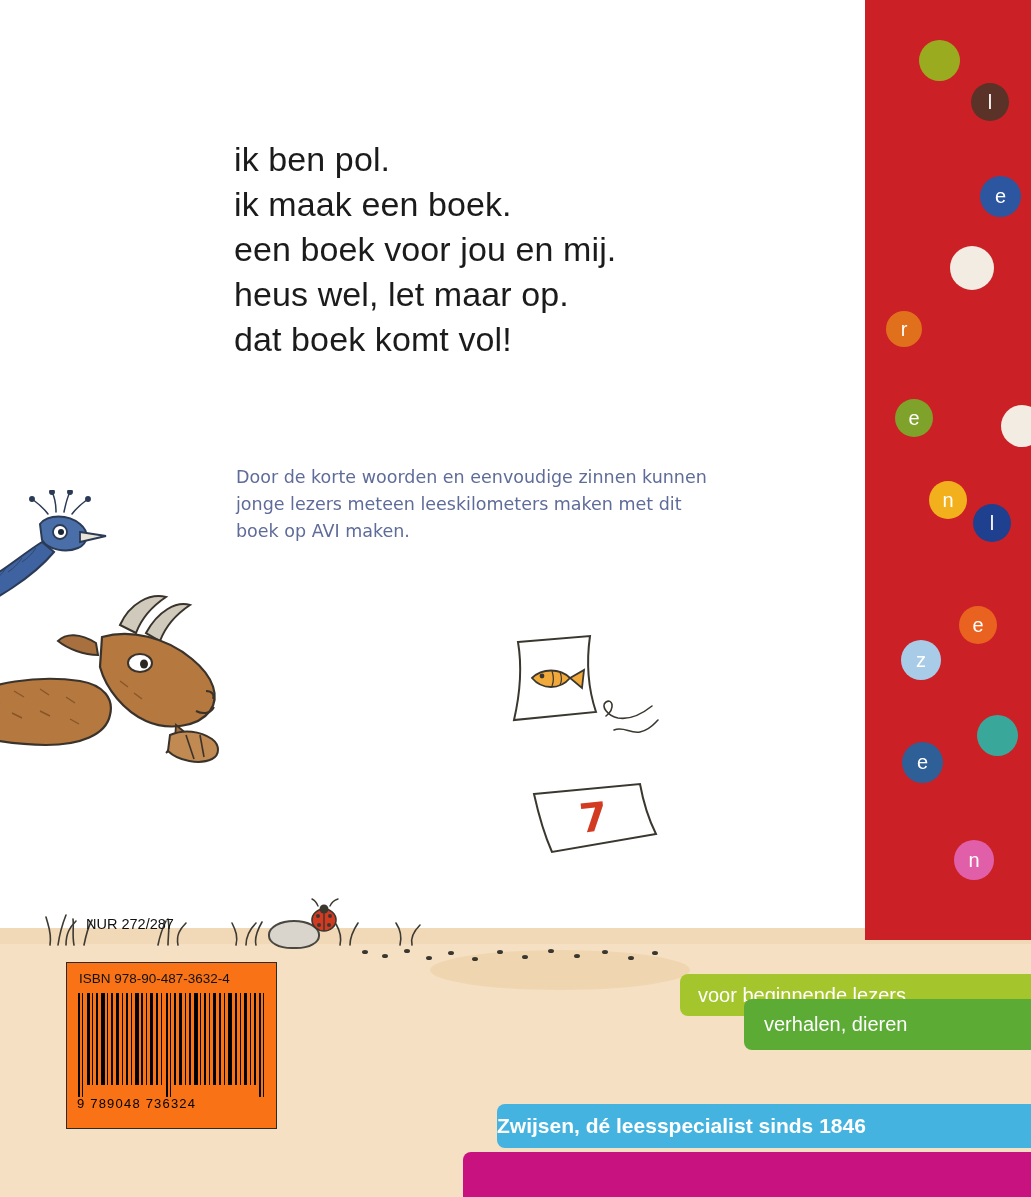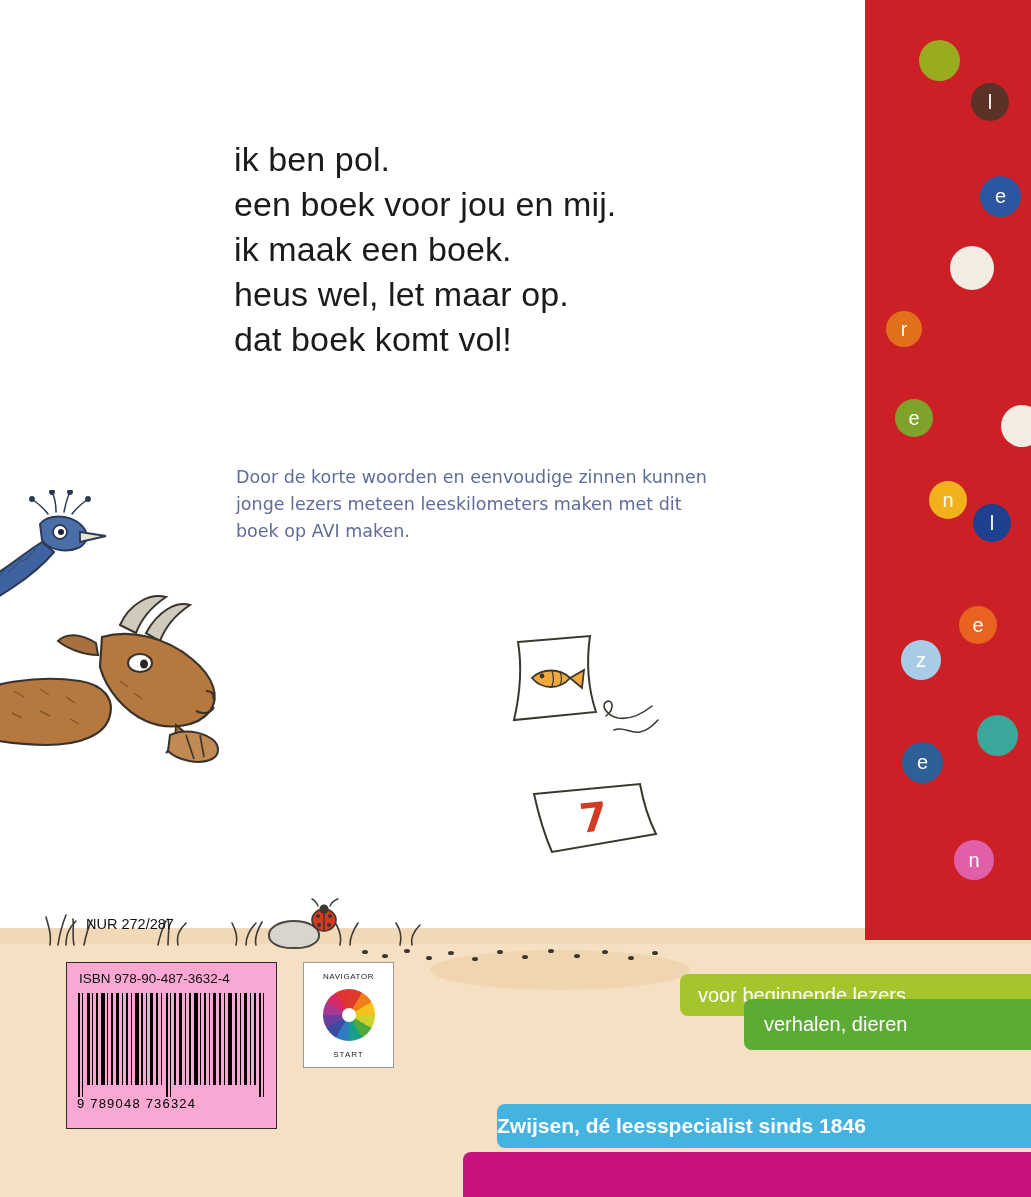--- a/index.html
+++ b/index.html
@@ -143,21 +143,21 @@
     border-radius: 8px 0 0 0;
   }
 
   
   .barcode-box {
     position: absolute;
     left: 66px;
     top: 962px;
     width: 211px;
     height: 167px;
-    background: #f9a8d4;
+    background: #f97316;
     border: 1px solid #2b2b2b;
     box-sizing: border-box;
   }
   .isbn-text {
     position: absolute;
     left: 12px;
     top: 8px;
     font-size: 13.5px;
     color: #111;
     font-family: "Liberation Sans", sans-serif;
@@ -443,22 +443,22 @@
     </g>
   </svg>
 
   <svg class="scrap" style="left:528px; top:776px; width:140px; height:92px;" viewBox="0 0 140 92">
     <path d="M6 18 L 112 8 C 116 30, 122 46, 128 58 L 24 76 C 16 58, 10 36, 6 18 Z" fill="#ffffff" stroke="#3a372f" stroke-width="2"></path>
     <text x="52" y="56" font-family="DejaVu Sans, sans-serif" font-size="40" font-weight="bold" fill="#d23a22" transform="rotate(-6 60 48)">7</text>
   </svg>
 
   <div class="poem">
     <div>ik ben pol.</div>
+    <div>ik maak een boek.</div>
     <div>een boek voor jou en mij.</div>
-    <div>ik maak een boek.</div>
     <div>heus wel, let maar op.</div>
     <div>dat boek komt vol!</div>
   </div>
 
   <div class="blurb">Door de korte woorden en eenvoudige zinnen kunnen jonge lezers meteen leeskilometers maken met dit boek op AVI maken.</div>
 
   <div class="nur">NUR 272/287</div>
 
   <div class="barcode-box">
     <div class="isbn-text">ISBN 978-90-487-3632-4</div>
@@ -499,25 +499,20 @@
       <i style="left:162px;width:1px;" class="short"></i>
       <i style="left:166px;width:3px;" class="short"></i>
       <i style="left:172px;width:1px;" class="short"></i>
       <i style="left:176px;width:2px;" class="short"></i>
       <i style="left:181px;width:2px;"></i>
       <i style="left:185px;width:1px;"></i>
     </div>
     <div class="ean-digits">9  789048  736324</div>
   </div>
 
-  <div class="navigator">
-    <div class="nav-title">NAVIGATOR</div>
-    <div class="nav-wheel"></div>
-    <div class="nav-sub">START</div>
-  </div>
 
   <div class="red-band">
     <div class="dot" style="left:54px;  top:40px;  width:41px; height:41px; background:#9bab1f;">
         <span></span>
       </div>
     <div class="dot" style="left:106px; top:83px;  width:38px; height:38px; background:#5b3227;">
         <span>l</span>
       </div>
     <div class="dot" style="left:115px; top:176px; width:41px; height:41px; background:#2c56a0;">
         <span>e</span>

